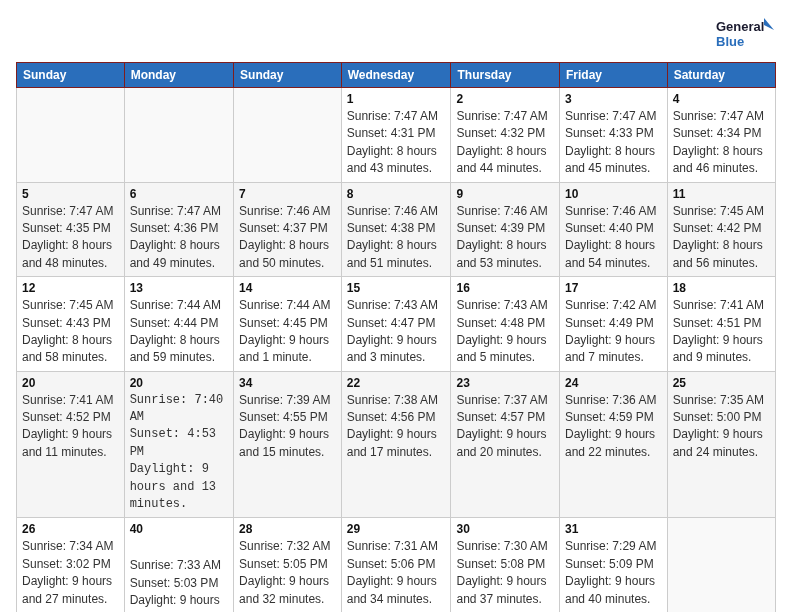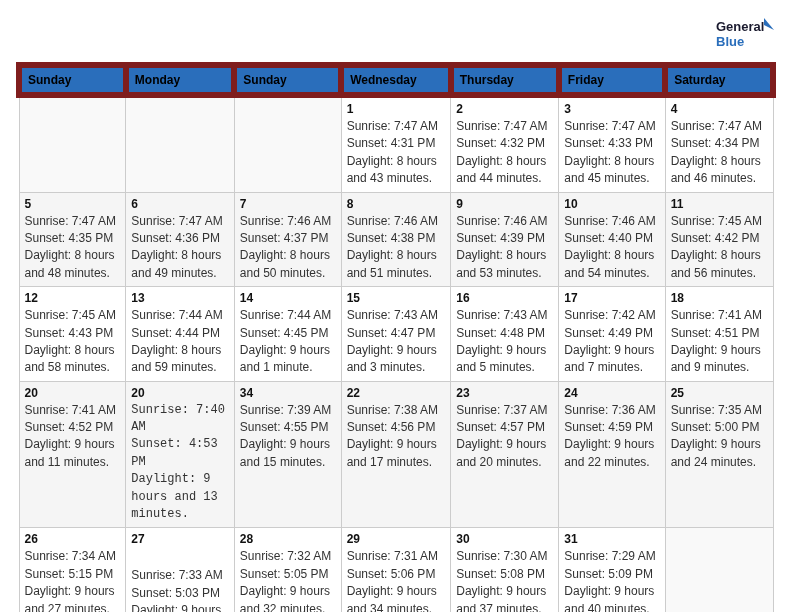--- a/index.html
+++ b/index.html
@@ -33,26 +33,26 @@
       font-size: 15px;
       color: #333;
     }
     table {
       width: 100%;
       border-collapse: collapse;
       font-size: 10.5px;
     }
     thead tr th {
       background: #2a6ebb;
-      color: #000000;
+      color: #ffffff;
       text-align: left;
       padding: 5px 6px;
       font-size: 12px;
       font-weight: bold;
-      border: 6px solid #7f1d1d;
+      border: 1px solid #7f1d1d;
     }
     tbody tr td {
       border: 1px solid #ccc;
       vertical-align: top;
       padding: 4px 5px;
       width: 113px;
       min-height: 80px;
       background: #fff;
     }
     tbody tr:nth-child(even) td {
@@ -264,25 +264,25 @@
           <div class="day-num">25</div>
           <div class="day-info" style="white-space: pre-line;">Sunrise: 7:35 AM
 Sunset: 5:00 PM
 Daylight: 9 hours and 24 minutes.</div>
         </td>
       </tr>
       <tr>
         <td>
           <div class="day-num">26</div>
           <div class="day-info" style="white-space: pre-line;">Sunrise: 7:34 AM
-Sunset: 5:15 PM
+Sunset: 3:02 PM
 Daylight: 9 hours and 27 minutes.</div>
         </td>
         <td>
-          <div class="day-num">27</div>
+          <div class="day-num">40</div>
           <div class="day-info" style="white-space: pre-line; margin-top: 21px;">Sunrise: 7:33 AM
 Sunset: 5:03 PM
 Daylight: 9 hours and 29 minutes.</div>
         </td>
         <td>
           <div class="day-num">28</div>
           <div class="day-info" style="white-space: pre-line;">Sunrise: 7:32 AM
 Sunset: 5:05 PM
 Daylight: 9 hours and 32 minutes.</div>
         </td>

